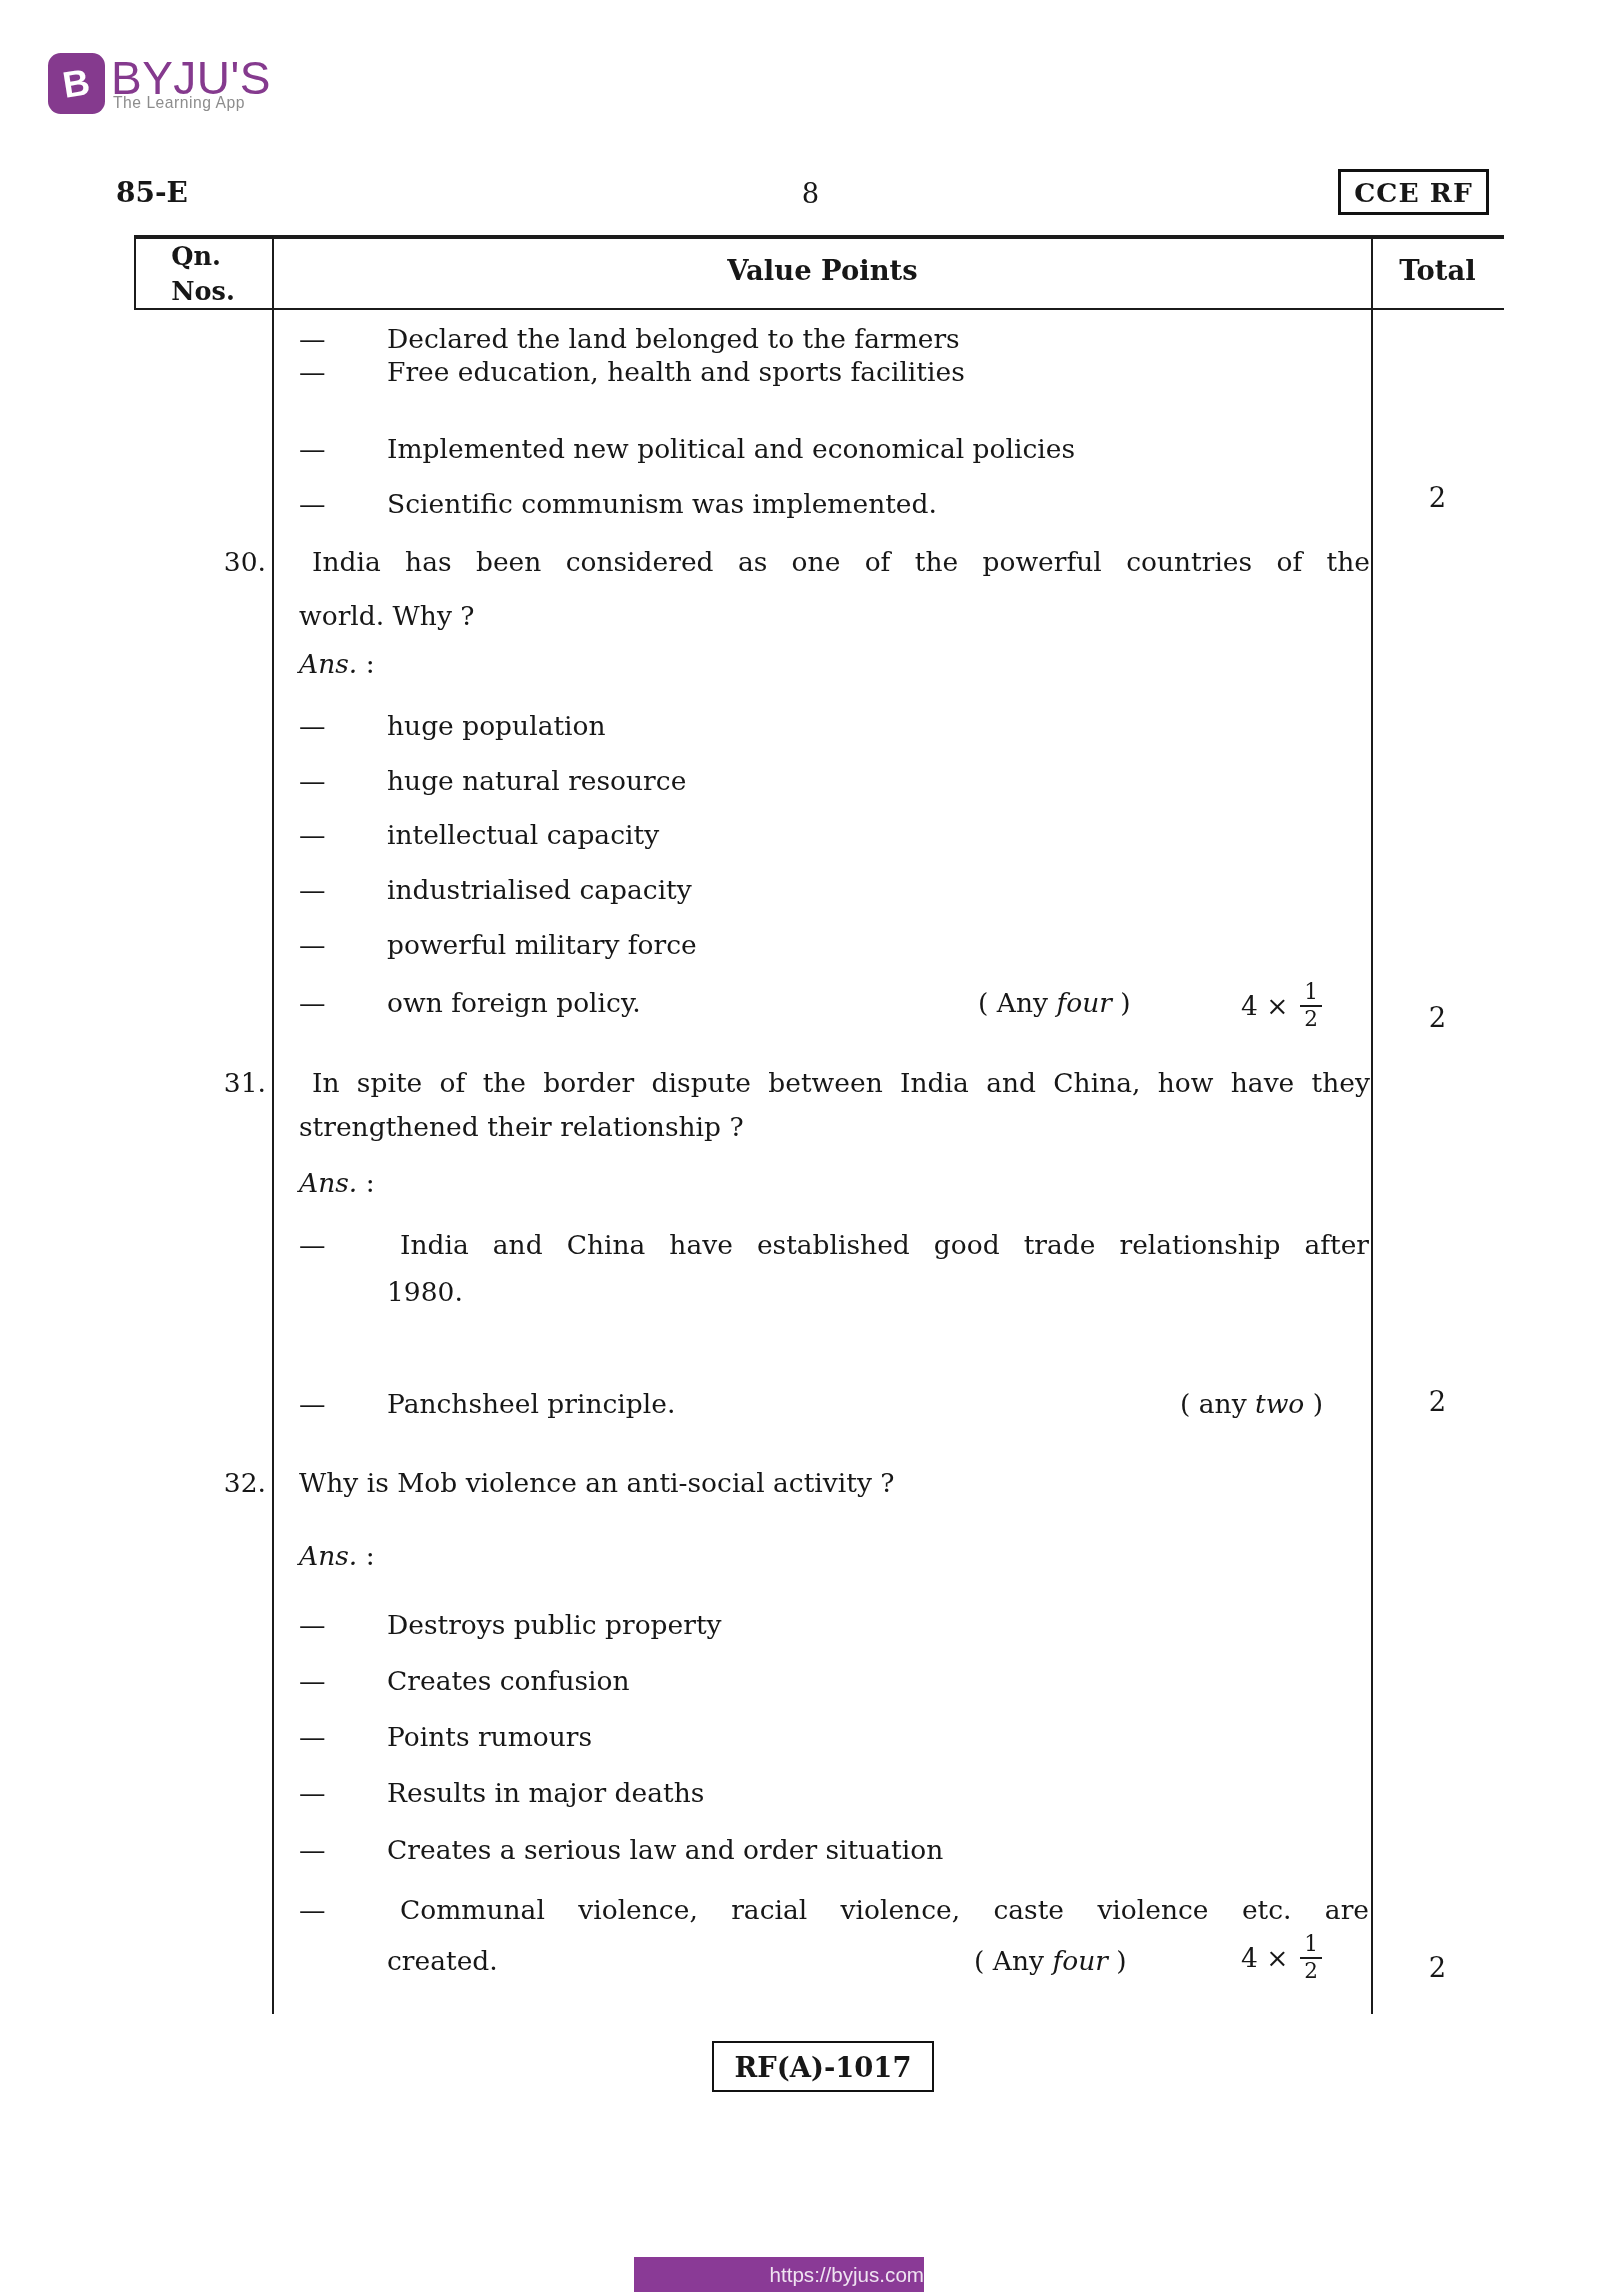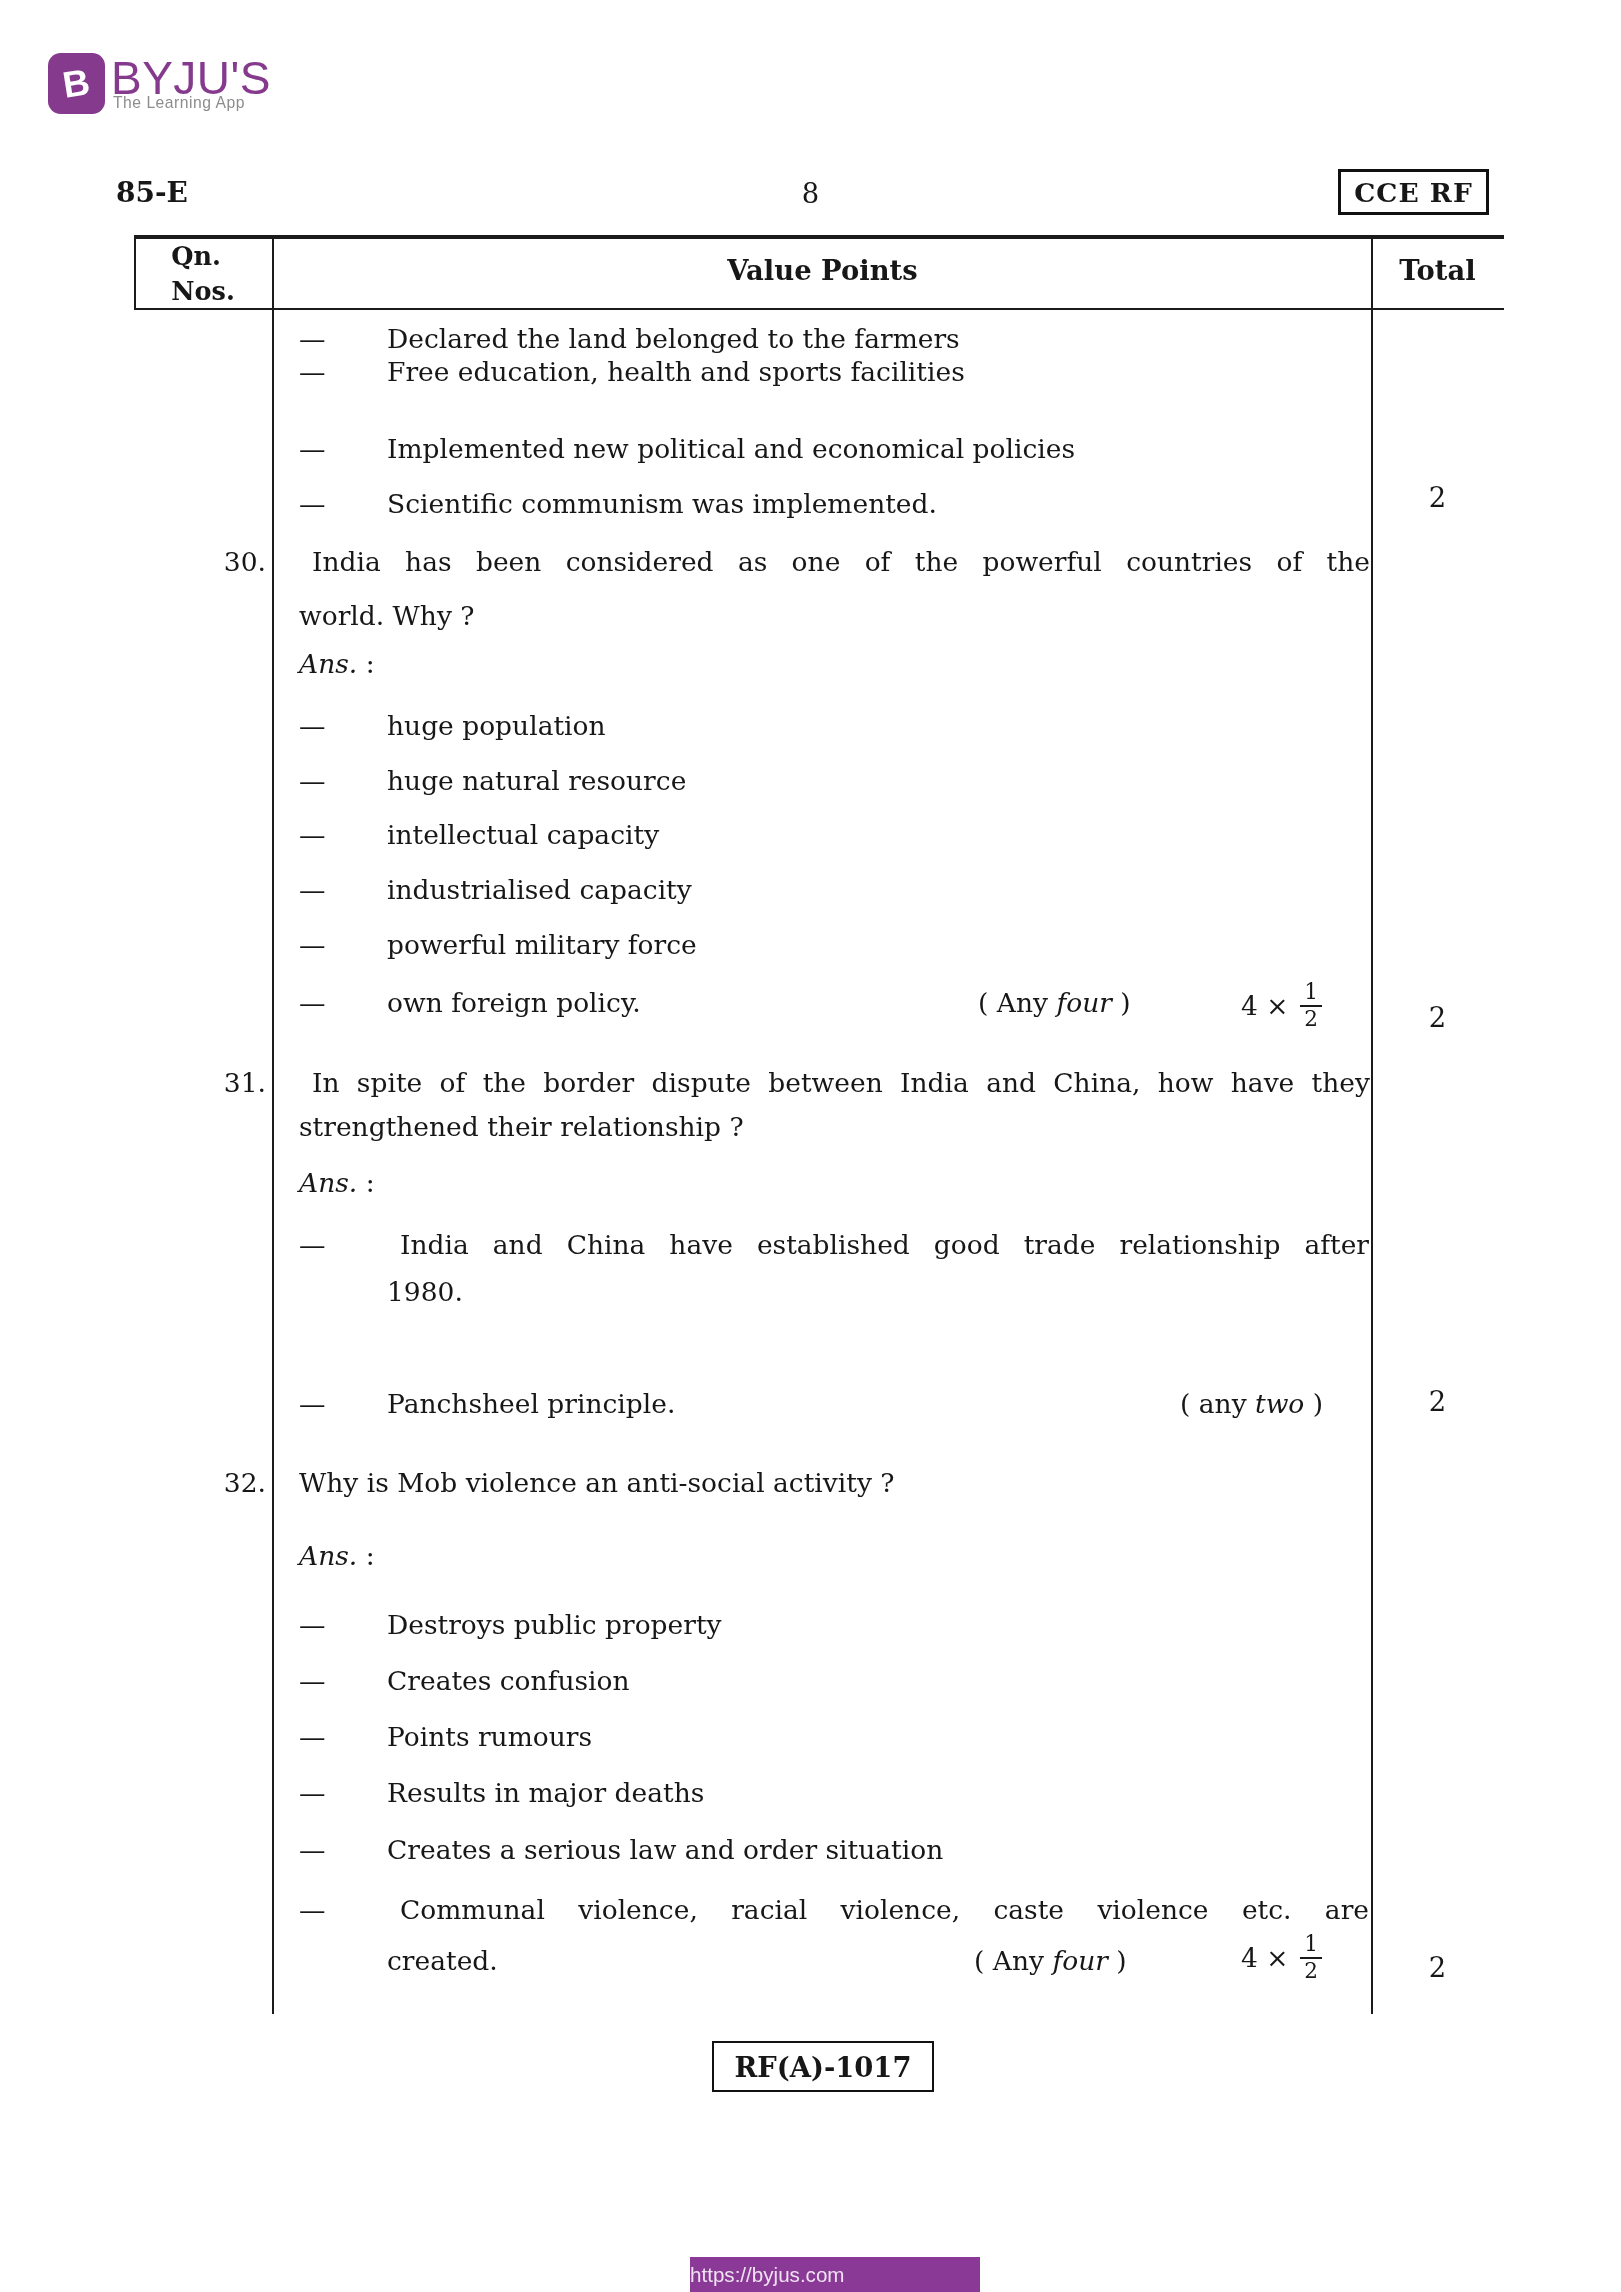--- a/index.html
+++ b/index.html
@@ -60,23 +60,23 @@
   .fnum{border-bottom:2px solid #1b1b1b;padding:0 3.9px;}
   .fden{padding:0 3.9px;}
   
   .doc-code-box{
     position:absolute;left:712px;top:2041px;width:222px;height:51px;
     border:2.9px solid #111;box-sizing:border-box;
     display:flex;align-items:center;justify-content:center;
     font-size:27.4px;font-weight:bold;background:#fff;
   }
   .footer-bar{
-    position:absolute;left:690px;top:2257px;width:290px;height:35px;
+    position:absolute;left:634px;top:2257px;width:290px;height:35px;
     background:#8a3a96;
-    display:flex;align-items:center;justify-content:flex-start;
+    display:flex;align-items:center;justify-content:flex-end;
   }
   .footer-bar a{
     font-family:"Liberation Sans", sans-serif;
     font-size:20.6px;color:#efe3f1;text-decoration:none;
   }
 </style>
 </head>
 <body>
 
 <div class="page">

